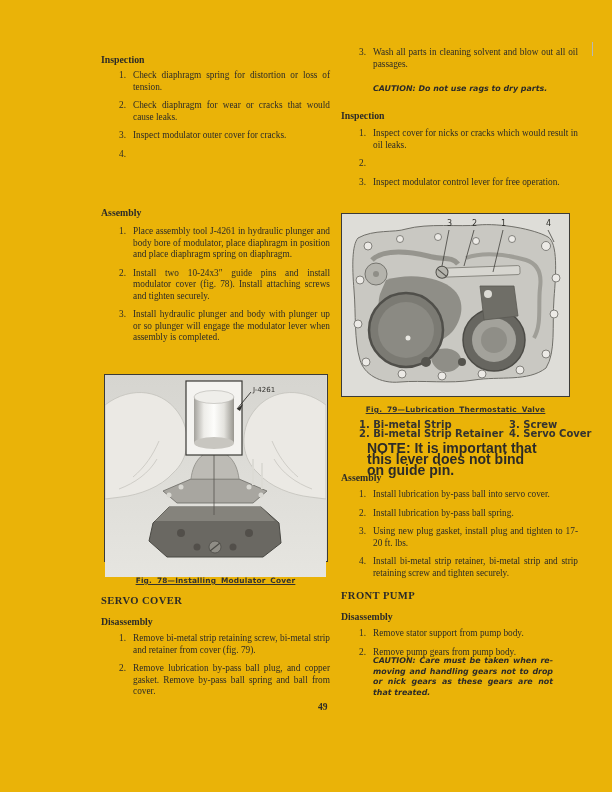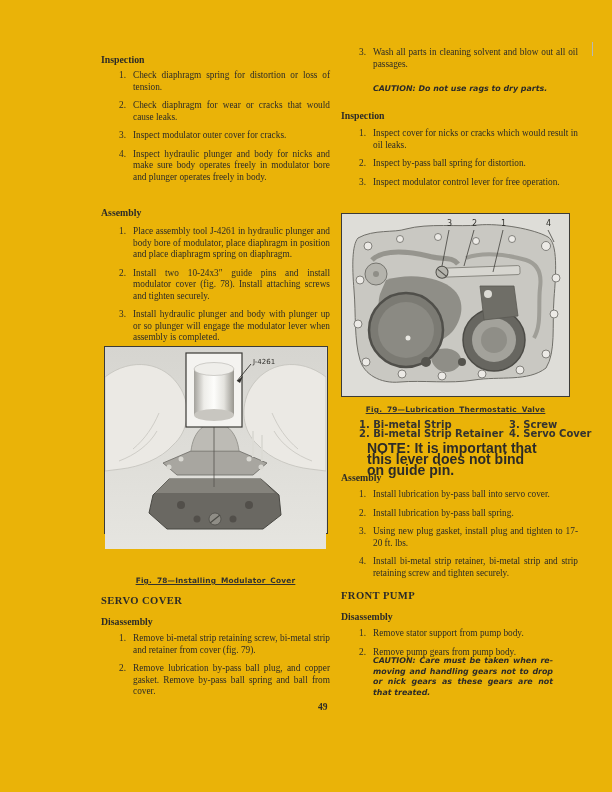--- a/index.html
+++ b/index.html
@@ -49,42 +49,41 @@
       <li class="li">
         <span class="num">2.</span>
         <span class="txt">Check diaphragm for wear or cracks that would cause leaks.</span>
       </li>
       <li class="li">
         <span class="num">3.</span>
         <span class="txt">Inspect modulator outer cover for cracks.</span>
       </li>
       <li class="li">
         <span class="num">4.</span>
-        <span class="txt">Inspect hydraulic plunger and body for nicks and make sure body operates freely in modulator bore and plunger operates freely in body.</span>
       </li>
     </ol>
 
     <div class="blk runhead" style="top:207px">Assembly</div>
 
     <ol class="blk list" style="top:226px">
       <li class="li">
         <span class="num">1.</span>
         <span class="txt">Place assembly tool J-4261 in hydraulic plunger and body bore of modulator, place diaphragm in position and place diaphragm spring on diaphragm.</span>
       </li>
       <li class="li">
         <span class="num">2.</span>
         <span class="txt">Install two 10-24x3″ guide pins and install modulator cover (fig. 78). Install attaching screws and tighten securely.</span>
       </li>
       <li class="li">
         <span class="num">3.</span>
         <span class="txt">Install hydraulic plunger and body with plunger up or so plunger will engage the modulator lever when assembly is completed.</span>
       </li>
     </ol>
 
-    <div class="figbox" style="left:3px;top:346px;width:224px;height:188px">
+    <div class="figbox" style="left:3px;top:374px;width:224px;height:188px">
       <svg width="221" height="202" viewBox="0 0 221 202">
         <defs>
           <linearGradient id="cyl" x1="0" y1="0" x2="1" y2="0">
             <stop offset="0" stop-color="#a3a19b"></stop>
               <stop offset="0.25" stop-color="#eeede9"></stop>
             <stop offset="0.5" stop-color="#fdfdfb"></stop>
               <stop offset="0.75" stop-color="#e4e3de"></stop>
             <stop offset="1" stop-color="#98968f"></stop>
           </linearGradient>
           <linearGradient id="floor" x1="0" y1="0" x2="0" y2="1">
@@ -161,21 +160,20 @@
 
     <div class="blk runhead" style="top:110px">Inspection</div>
 
     <ol class="blk list" style="top:128px">
       <li class="li">
         <span class="num">1.</span>
         <span class="txt">Inspect cover for nicks or cracks which would result in oil leaks.</span>
       </li>
       <li class="li">
         <span class="num">2.</span>
-        <span class="txt">Inspect by-pass ball spring for distortion.</span>
       </li>
       <li class="li">
         <span class="num">3.</span>
         <span class="txt">Inspect modulator control lever for free operation.</span>
       </li>
     </ol>
 
     <div class="figbox" style="left:0;top:213px;width:229px;height:184px">
       <svg width="226" height="181" viewBox="0 0 226 181">
         <rect x="0" y="0" width="226" height="181" fill="#deddd8"></rect>

